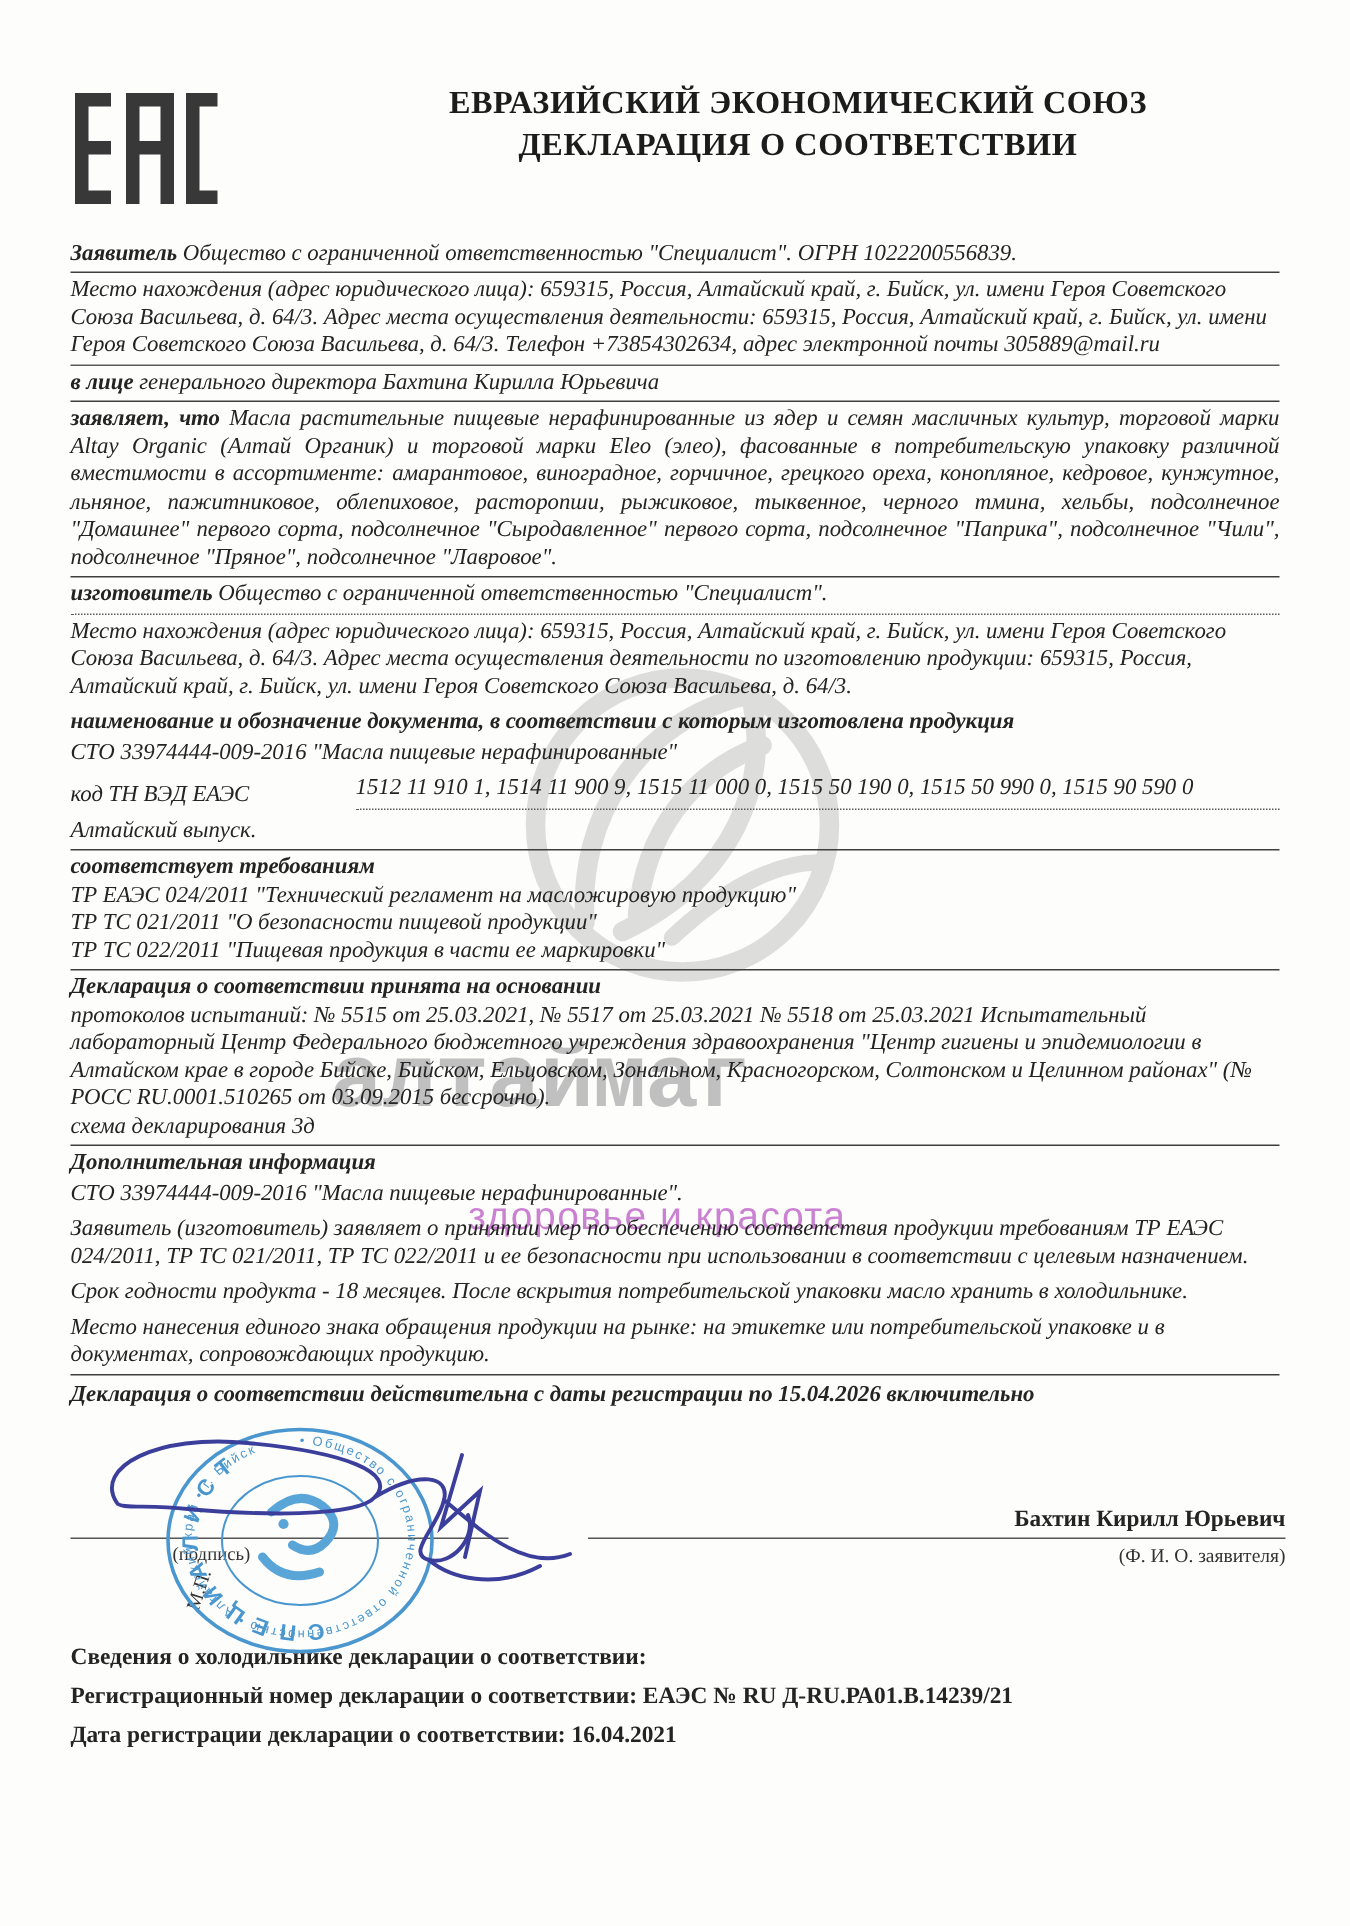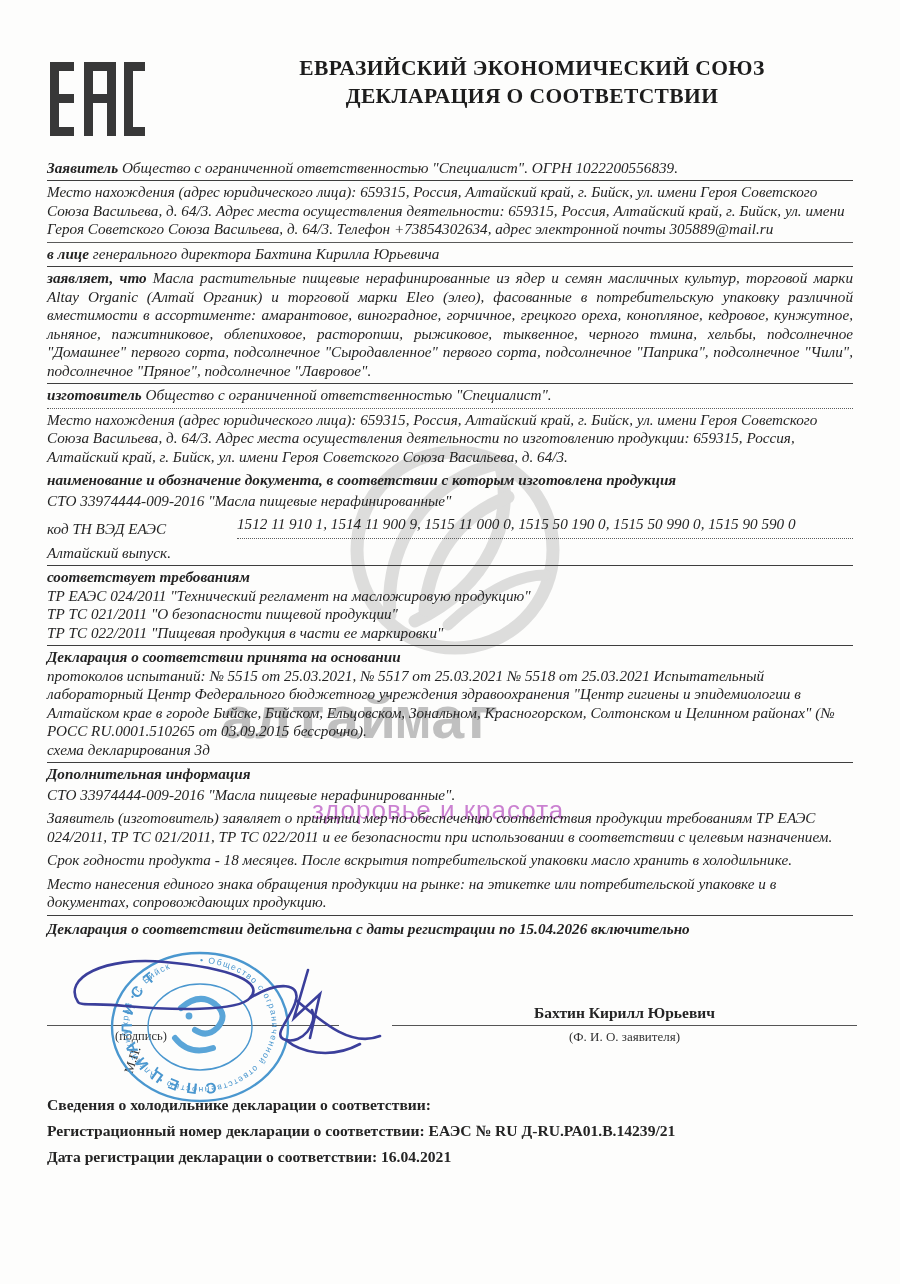--- a/index.html
+++ b/index.html
@@ -44,23 +44,23 @@
   .just{text-align:justify;}
   .tnved-row{display:flex;align-items:flex-end;}
   .tnved-label{flex:0 0 190px;display:flex;align-items:center;}
   .tnved-codes{flex:1;border-bottom:1.6px dotted #5a5a5a;padding-bottom:4px;}
   .mb2{margin-bottom:2px;}
   
   .sig-area{position:absolute;left:47px;top:1002px;width:806px;height:88px;z-index:1;}
   .sig-line-left{position:absolute;left:0;top:23px;width:292px;border-bottom:1.2px solid #555;}
   .sig-caption{position:absolute;left:68px;top:27px;font-size:12.5px;color:#333;}
   .mp{position:absolute;left:72px;top:50px;font-size:13px;transform:rotate(-72deg);color:#333;}
-  .sig-name{position:absolute;left:345px;top:2px;width:465px;text-align:center;font-size:15.5px;}
+  .sig-name{position:absolute;left:345px;top:2px;width:465px;text-align:right;font-size:15.5px;}
   .sig-line-right{position:absolute;left:345px;top:23px;width:465px;border-bottom:1.2px solid #555;}
-  .sig-name-caption{position:absolute;left:345px;top:27px;width:465px;text-align:center;font-size:13px;color:#333;}
+  .sig-name-caption{position:absolute;left:345px;top:27px;width:465px;text-align:right;font-size:13px;color:#333;}
   .reg-area{position:absolute;left:47px;top:1096px;width:806px;z-index:1;font-size:15.6px;}
   .reg-area p{margin:0 0 8px 0;font-weight:bold;}
   
   .stamp{position:absolute;left:103px;top:946px;z-index:2;}
   .ink{position:absolute;left:50px;top:940px;z-index:3;}
 </style>
 </head>
 <body>
 
 <div class="page">

